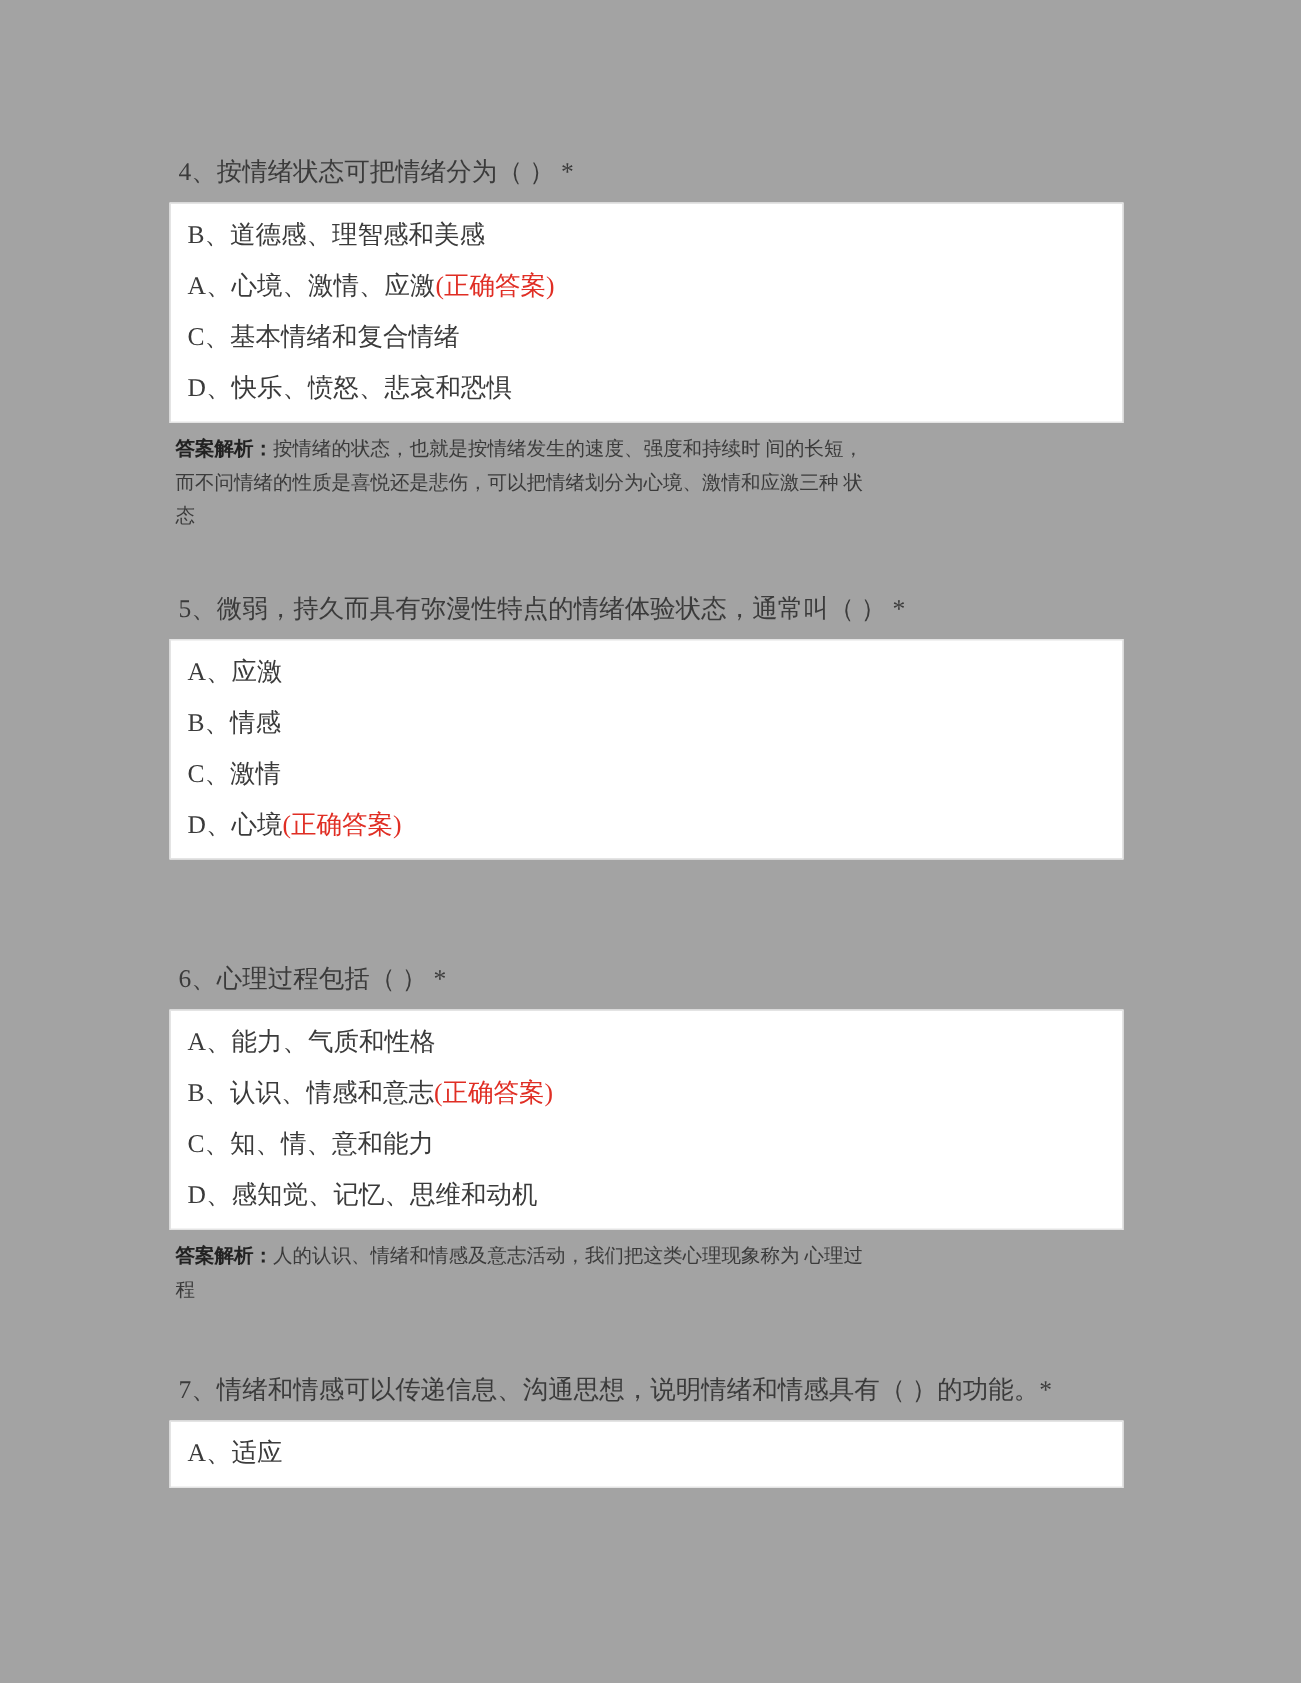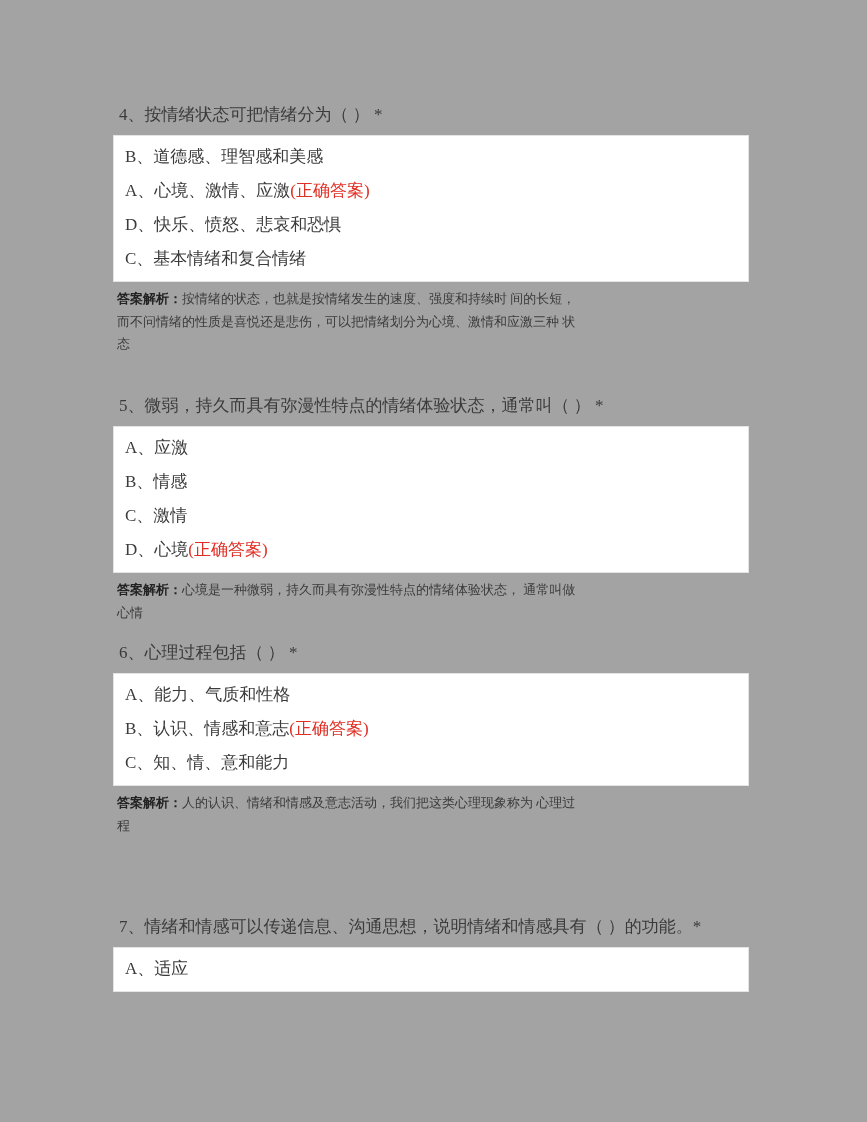--- a/index.html
+++ b/index.html
@@ -59,46 +59,45 @@
 </head>
 <body>
 
 <div class="page">
 
   <section class="q" id="q4">
     <div class="q-title">4、按情绪状态可把情绪分为（ ） *</div>
     <div class="opt-box">
       <div class="opt"><span>B、道德感、理智感和美感</span></div>
       <div class="opt"><span>A、心境、激情、应激</span><span class="correct-tag">(正确答案)</span></div>
+      <div class="opt"><span>C、基本情绪和复合情绪</span></div>
       <div class="opt"><span>D、快乐、愤怒、悲哀和恐惧</span></div>
-      <div class="opt"><span>C、基本情绪和复合情绪</span></div>
     </div>
     <p class="expl"><b>答案解析：</b><span>按情绪的状态，也就是按情绪发生的速度、强度和持续时 间的长短，
 而不问情绪的性质是喜悦还是悲伤，可以把情绪划分为心境、激情和应激三种 状
 态</span></p>
   </section>
 
   <section class="q" id="q5">
     <div class="q-title">5、微弱，持久而具有弥漫性特点的情绪体验状态，通常叫（ ） *</div>
     <div class="opt-box">
       <div class="opt"><span>A、应激</span></div>
       <div class="opt"><span>B、情感</span></div>
       <div class="opt"><span>C、激情</span></div>
       <div class="opt"><span>D、心境</span><span class="correct-tag">(正确答案)</span></div>
     </div>
-    <p class="expl"><b>答案解析：</b><span>心境是一种微弱，持久而具有弥漫性特点的情绪体验状态， 通常叫做
-心情</span></p>
   </section>
 
   <section class="q" id="q6">
     <div class="q-title">6、心理过程包括（ ） *</div>
     <div class="opt-box">
       <div class="opt"><span>A、能力、气质和性格</span></div>
       <div class="opt"><span>B、认识、情感和意志</span><span class="correct-tag">(正确答案)</span></div>
       <div class="opt"><span>C、知、情、意和能力</span></div>
+      <div class="opt"><span>D、感知觉、记忆、思维和动机</span></div>
     </div>
     <p class="expl"><b>答案解析：</b><span>人的认识、情绪和情感及意志活动，我们把这类心理现象称为 心理过
 程</span></p>
   </section>
 
   <section class="q" id="q7">
     <div class="q-title">7、情绪和情感可以传递信息、沟通思想，说明情绪和情感具有（ ）的功能。*</div>
     <div class="opt-box">
       <div class="opt"><span>A、适应</span></div>
     </div>

